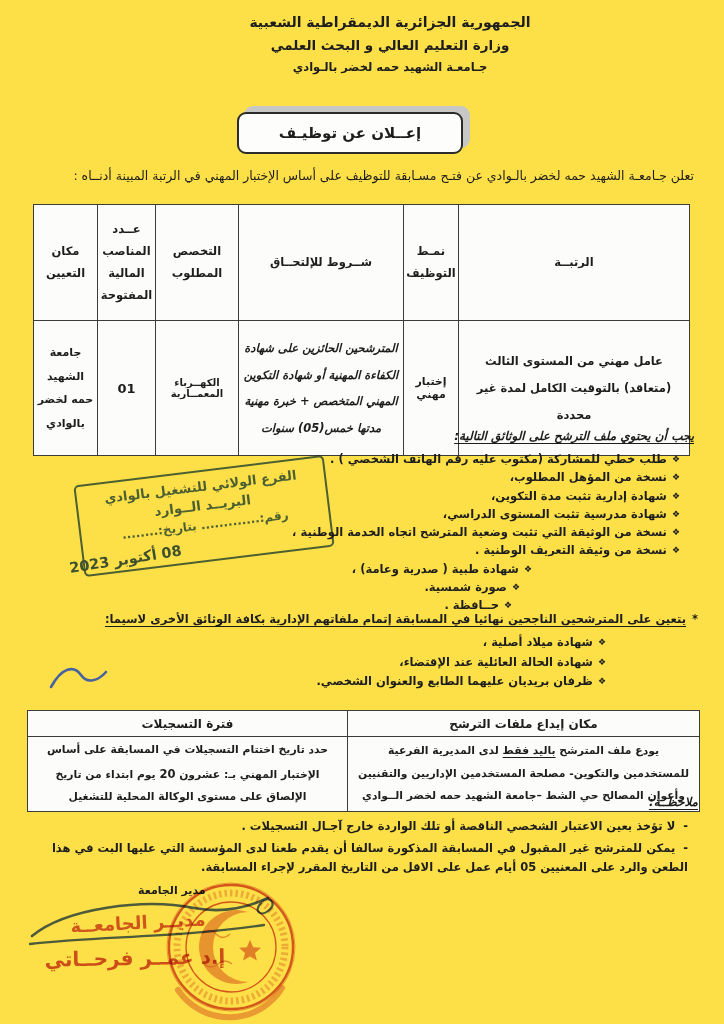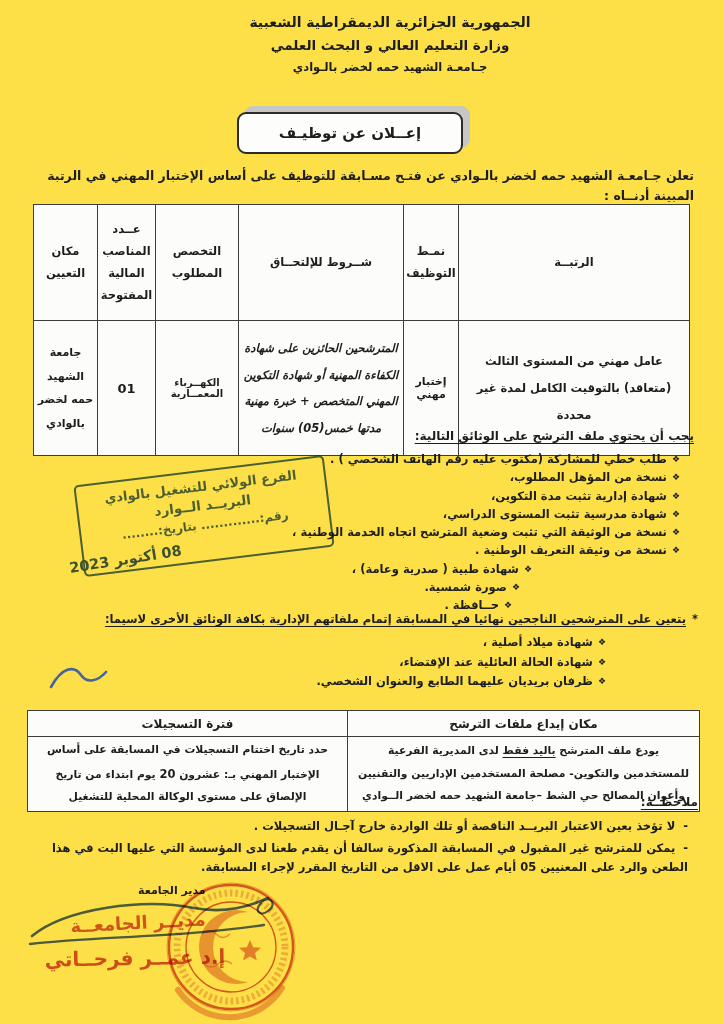--- a/index.html
+++ b/index.html
@@ -16,21 +16,21 @@
   .doc-header .h-line3 { font-size:11.5px; letter-spacing:.3px; }
   
   .title-box {
     position:absolute; top:112px; left:237px; width:226px; height:42px;
     border:2px solid #2b2b2b; border-radius:9px; background:#fdfdfc;
     box-shadow:7px -6px 0 #c7c7c6;
     display:flex; align-items:center; justify-content:center;
     font-weight:bold; font-size:15px; letter-spacing:.5px;
   }
   
-  .intro { position:absolute; top:166px; right:30px; left:26px; font-size:12.5px; font-weight:bold; text-align:right; line-height:1.6; }
+  .intro { position:absolute; top:166px; right:30px; left:26px; font-size:12.5px; font-weight:normal; text-align:right; line-height:1.6; }
   
   table { border-collapse:collapse; table-layout:fixed; background:#fcfcfa; }
   .positions { position:absolute; top:204px; right:34px; width:656px; }
   .positions th, .positions td { border:1.3px solid #3c3c3c; text-align:center; vertical-align:middle; font-weight:bold; padding:14px 2px; }
   .positions thead tr { height:86px; }
   .positions tbody tr { height:124px; }
   .positions th { font-size:11.5px; line-height:1.9; }
   .positions td { font-size:11.5px; }
   .cell-rank      { line-height:2.35; }
   .cell-mode      { font-size:11px !important; padding:1px !important; }
@@ -46,21 +46,21 @@
     mix-blend-mode:multiply; opacity:.92;
   }
   .blue-stamp .bs-line1 { font-size:13px; }
   .blue-stamp .bs-line2 { font-size:13.5px; letter-spacing:3px; margin-top:3px; }
   .blue-stamp .bs-line3 { font-size:12px; margin-top:5px; white-space:nowrap; }
   .blue-stamp .bs-date {
     position:absolute; left:-16px; bottom:3px; width:130px; text-align:left;
     font-size:14.5px; color:#2d4d9d; transform:rotate(-2deg); letter-spacing:1px;
   }
   
-  .sec-heading { position:absolute; font-size:12px; font-weight:bold; text-decoration:underline; text-underline-offset:3px; }
+  .sec-heading { position:absolute; font-size:12px; font-weight:bold; text-decoration:underline; text-underline-offset:3px;font-style:italic; }
   .docs-heading { top:429px; right:30px; }
   .docs-list { position:absolute; top:451px; right:44px; left:30px; font-size:11.5px; font-weight:bold; }
   .docs-list .item { line-height:17.3px; }
   .docs-list .indent1 { padding-right:148px; }
   .docs-list .indent2 { padding-right:160px; }
   .docs-list .indent3 { padding-right:168px; }
   .bullet { display:inline-block; font-size:9px; margin-left:5px; transform:translateY(-1px); }
   .final-heading { position:absolute; top:612px; right:26px; font-size:11.5px; font-weight:bold; }
   .final-heading .marker { text-decoration:none; display:inline-block; margin-left:6px; }
   .final-heading .ul { text-decoration:underline; text-underline-offset:3px; }
@@ -195,21 +195,21 @@
         </td>
         <td>
           <span>حدد تاريخ اختتام التسجيلات في المسابقة على أساس الإختبار المهني بـ: عشرون </span><span class="num-bold">20</span><span> يوم ابتداء من تاريخ الإلصاق على مستوى الوكالة المحلية للتشغيل</span>
         </td>
       </tr>
     </tbody>
   </table>
 
   <div class="sec-heading note-heading">ملاحظــة:</div>
   <div class="note-list">
-    <div class="item"><span class="dash">-</span><span>لا تؤخذ بعين الاعتبار البريــد الناقصة أو تلك الواردة خارج آجـال التسجيلات .</span></div>
+    <div class="item"><span class="dash">-</span><span>لا تؤخذ بعين الاعتبار الشخصي الناقصة أو تلك الواردة خارج آجـال التسجيلات .</span></div>
     <div class="item"><span class="dash">-</span><span>يمكن للمترشح غير المقبول في المسابقة المذكورة سالفا أن يقدم طعنا لدى المؤسسة التي عليها البت في هذا الطعن والرد على المعنيين 05 أيام عمل على الاقل من التاريخ المقرر لإجراء المسابقة.</span></div>
   </div>
 
   <div class="printed-title">مدير الجامعة</div>
 
   <svg class="sig-blue" viewBox="0 0 250 62">
     <path d="M6 44 C 40 16, 118 6, 168 16 C 200 22, 224 14, 242 6" fill="none" stroke="#3a57c9" stroke-width="2.6" stroke-linecap="round" opacity=".9"></path>
     <path d="M4 52 C 70 44, 150 46, 238 33" fill="none" stroke="#3a57c9" stroke-width="2.3" stroke-linecap="round" opacity=".9"></path>
     <path d="M236 9 c 9 -5 15 3 6 10 c -7 6 -15 0 -7 -8" fill="none" stroke="#3a57c9" stroke-width="2.2" stroke-linecap="round" opacity=".9"></path>
   </svg>

